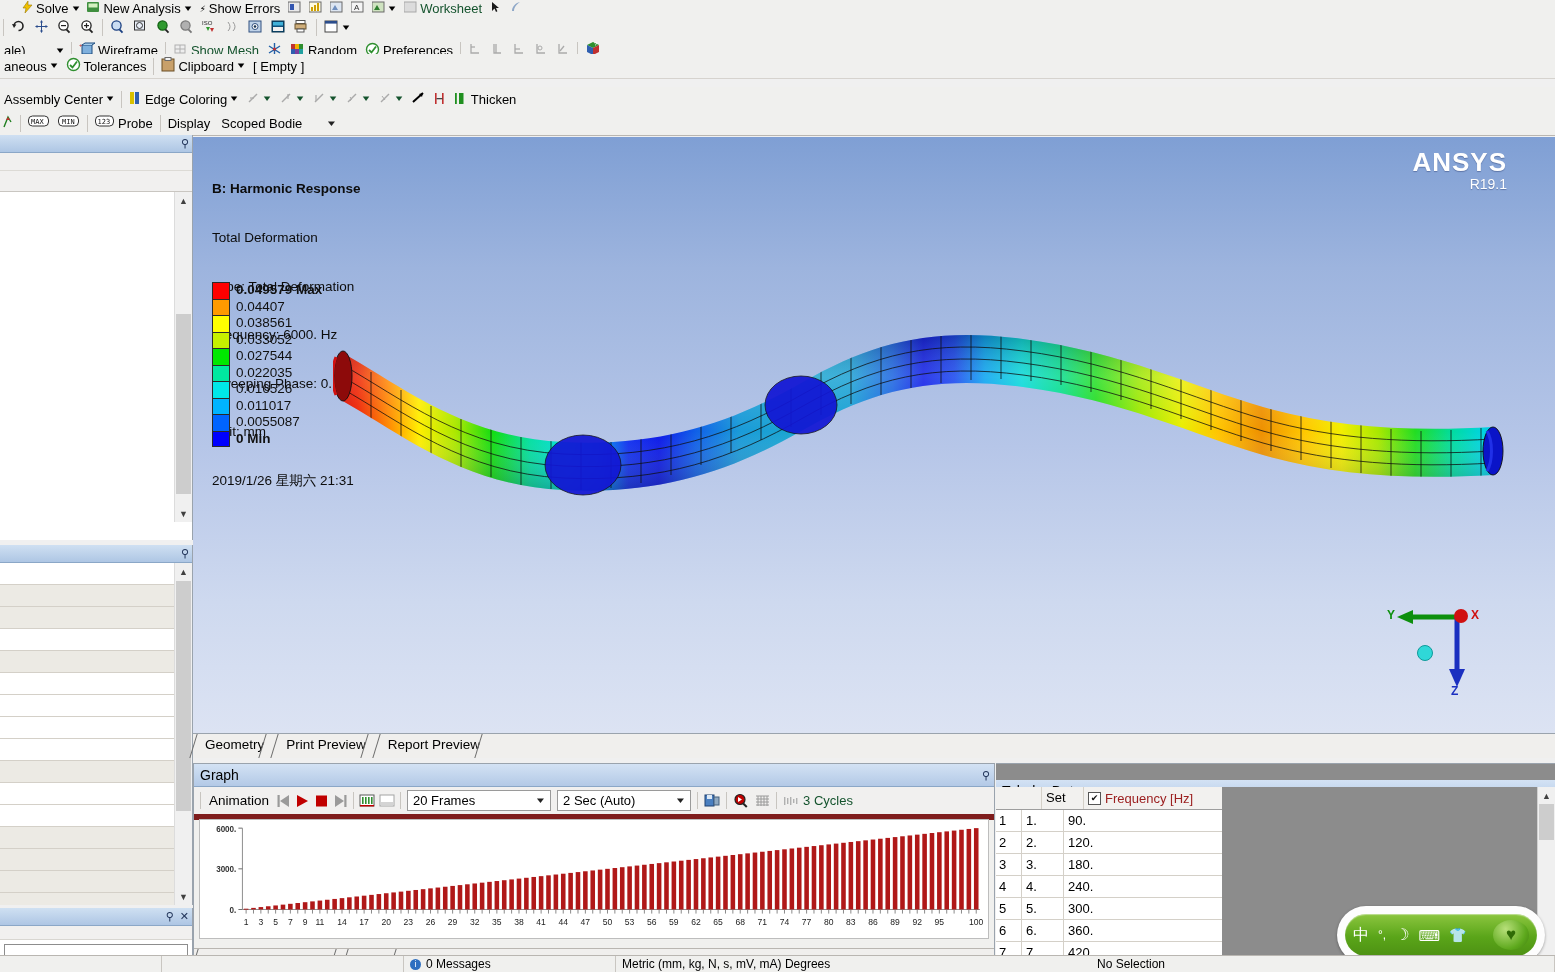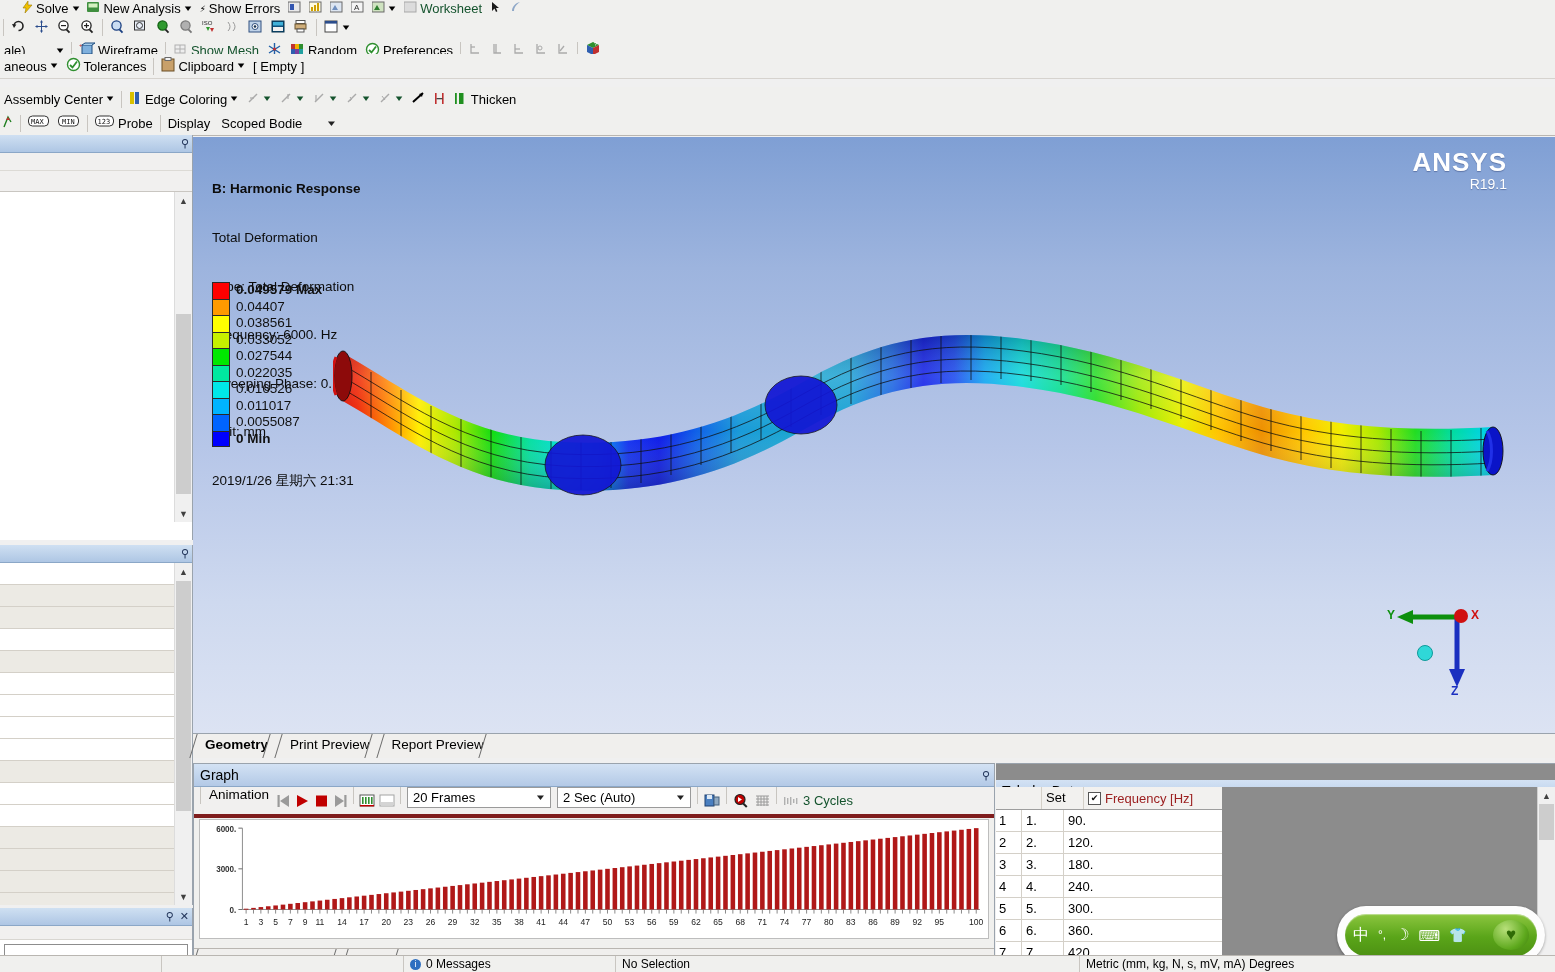--- a/index.html
+++ b/index.html
@@ -82,34 +82,34 @@
 
   
   .triad{position:absolute;right:56px;bottom:33px;width:120px;height:105px;}
   .tri-lbl{position:absolute;font-size:12px;font-weight:bold;}
 
   
   .geotabs{position:absolute;left:193px;top:733px;width:1362px;height:24px;
            background:#f0efed;border-top:1px solid #9aa3ad;display:flex;align-items:flex-end;}
   .gtab{position:relative;padding:2px 10px 3px 12px;font-size:13.5px;height:19px;
         line-height:17px;cursor:default;}
-  .gtab.sel{font-weight:bold;}
+  .gtab.sel{font-weight:normal;}
   .gtab:after{content:"";position:absolute;right:0;top:0;bottom:0;width:11px;
               border-left:1px solid #6b6b6b;transform:skewX(-17deg);}
   .gtab:before{content:"";position:absolute;left:0;top:0;bottom:0;width:1px;
               background:#6b6b6b;transform:skewX(-17deg);}
 
   
   .graphpanel{position:absolute;left:193px;top:763px;width:800px;height:209px;
               background:#f0f0ee;border:1px solid #9aa3ad;border-bottom:none;}
   .gp-hdr{background:linear-gradient(#d3e2f4,#b3c9e6);height:22px;display:flex;
           align-items:center;justify-content:space-between;padding:0 4px 0 6px;
           border-bottom:1px solid #8ba7c7;font-size:14px;}
-  .gp-tools{height:27px;display:flex;align-items:flex-start;background:#f1f0ef;
-            border-bottom:4px solid #7f1d1d;padding-left:3px;}
+  .gp-tools{height:27px;display:flex;align-items:center;background:#f1f0ef;
+            border-bottom:6px solid #7f1d1d;padding-left:3px;}
   .combo{height:19px;border:1px solid #9a9a9a;background:#fff;display:flex;
          align-items:center;justify-content:space-between;padding:0 2px 0 5px;
          font-size:13px;cursor:pointer;}
   .combo .cbtn{width:15px;text-align:center;font-size:8px;color:#222;transform:scaleX(1.5);}
   .chartbox{position:absolute;left:5px;top:55px;right:5px;height:118px;background:#fff;
             border:1px solid #bdbdbd;}
   .gp-tabs{position:absolute;left:0;bottom:0;width:100%;height:24px;background:#f0efed;
            border-top:1px solid #b9b6b1;display:flex;align-items:flex-end;}
 
   
@@ -1229,17 +1229,17 @@
     </div>
   </div>
 
   <div class="statusbar">
     <div class="sb-cell" style="width:162px;"></div>
     <div class="sb-cell" style="width:242px;"></div>
     <div class="sb-cell" style="width:212px;">
       <span style="display:inline-block;width:11px;height:11px;border-radius:50%;background:#2f6fc0;color:#fff;font-size:9px;text-align:center;line-height:11px;margin-right:5px;">i</span>
       <span>0 Messages</span>
     </div>
+    <div class="sb-cell" style="flex:1;border-right:none;">Metric (mm, kg, N, s, mV, mA) Degrees</div>
     <div class="sb-cell" style="width:464px;">No Selection</div>
-    <div class="sb-cell" style="flex:1;border-right:none;">Metric (mm, kg, N, s, mV, mA) Degrees</div>
   </div>
 
 </div>
 
 </body></html>

